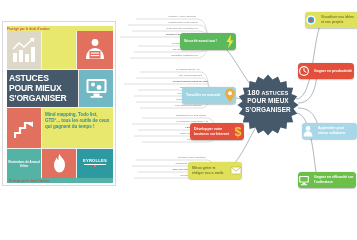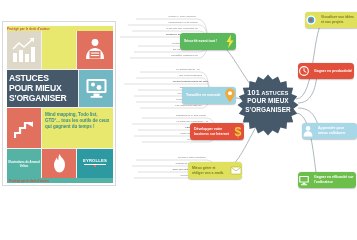--- a/index.html
+++ b/index.html
@@ -296,21 +296,21 @@
     <div id="hub">
       <svg class="burst" viewBox="0 0 64 64">
         <path fill="#46596b" d="M32 1.5 L36.5 6.5 L42 3.5 L44.5 9.5 L50.5 8 L51 14.5 L57.2 14.8
           L55.5 21 L61.2 23.2 L57.5 28.3 L62.5 32 L57.5 35.7 L61.2 40.8 L55.5 43 L57.2 49.2
           L51 49.5 L50.5 55.9 L44.5 54.5 L42 60.5 L36.5 57.5 L32 62.5 L27.5 57.5 L22 60.5
           L19.5 54.5 L13.5 55.9 L13 49.5 L6.8 49.2 L8.5 43 L2.8 40.8 L6.5 35.7 L1.5 32
           L6.5 28.3 L2.8 23.2 L8.5 21 L6.8 14.8 L13 14.5 L13.5 8 L19.5 9.5 L22 3.5 L27.5 6.5 Z"></path>
       </svg>
       <div class="label">
         <div class="l1">
-          <span class="num">101</span>
+          <span class="num">180</span>
           <span>ASTUCES</span>
         </div>
         <div class="l2">POUR MIEUX</div>
         <div class="l2">S'ORGANISER</div>
       </div>
     </div>
 
     <div class="node n-yellow yellow" style="left:187px;top:12px;width:54px;height:16px;">
       <span class="nico">
         <svg width="12" height="16" viewBox="0 0 12 16" style="position:absolute;left:0;top:0;">

